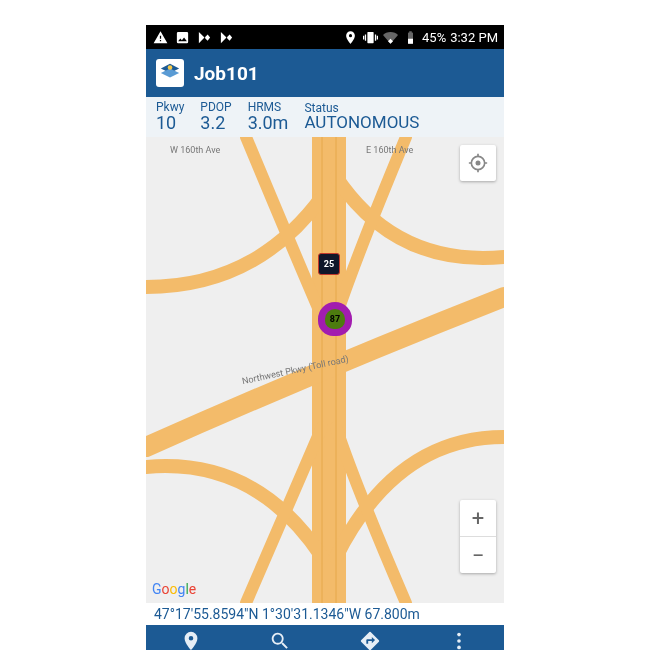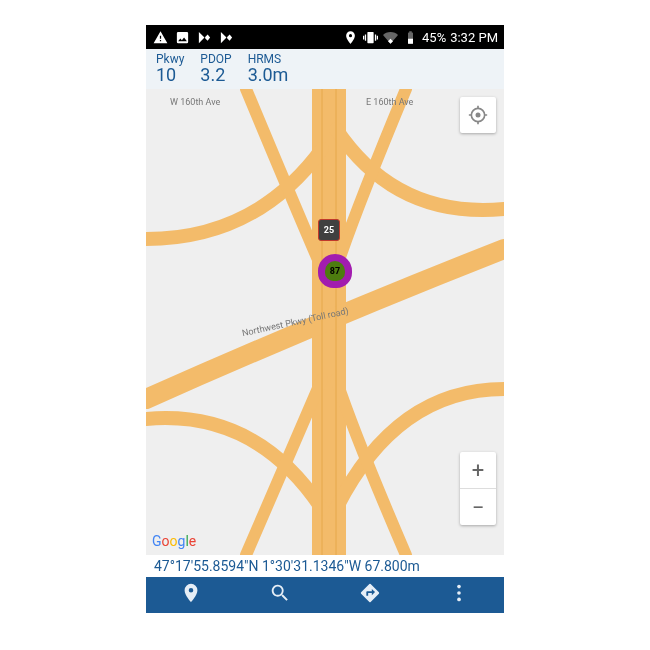--- a/index.html
+++ b/index.html
@@ -85,33 +85,47 @@
           <svg viewBox="0 0 24 24">
             <path fill-opacity=".4" d="M15 4h-1V2h-4v2H9a1 1 0 0 0-1 1v16a1 1 0 0 0 1 1h6a1 1 0 0 0 1-1V5a1 1 0 0 0-1-1z"></path>
             <path d="M8 14h8v7a1 1 0 0 1-1 1H9a1 1 0 0 1-1-1v-7z"></path>
           </svg>
         </span>
       <span>45%</span>
       <span>3:32 PM</span>
     </div>
   </div>
 
+  <div class="appbar">
+    <div class="appicon">
+      <svg width="22" height="22" viewBox="0 0 24 24">
+          <path fill="#1c5a94" d="M12 2l10 5-10 5L2 7l10-5z"></path>
+          <path fill="#5a9bd4" d="M2 12l10 5 10-5-10-5-10 5z"></path>
+          <circle cx="12" cy="6" r="2.5" fill="#f7c948"></circle>
+        </svg>
+    </div>
+    <div class="apptitle">Job101</div>
+  </div>
 
   <div class="stats">
     <div class="stat">
       <span class="stat-h">Pkwy</span>
       <span class="stat-v">10</span>
     </div>
     <div class="stat">
       <span class="stat-h">PDOP</span>
       <span class="stat-v">3.2</span>
     </div>
     <div class="stat">
       <span class="stat-h">HRMS</span>
       <span class="stat-v">3.0m</span>
+    </div>
+    <div class="stat status">
+      <span class="stat-h">Status</span>
+      <span class="stat-v">AUTONOMOUS</span>
     </div>
   </div>
 
   <div class="map">
 
     <svg width="100%" height="100%" viewBox="0 0 358 466" style="position:absolute;inset:0">
       <g fill="none" stroke="#f3bb6a" stroke-width="20" stroke-linecap="round">
 
         <path d="M176 0 L176 466"></path>
         <path d="M190 0 L190 466"></path>
@@ -130,21 +144,21 @@
       <g fill="none" stroke="#e6a84a" stroke-width="1">
         <path d="M176 0 L176 466"></path>
           <path d="M190 0 L190 466"></path>
       </g>
     </svg>
 
     <div class="road-label" style="left:24px;top:8px">W 160th Ave</div>
     <div class="road-label" style="left:220px;top:8px">E 160th Ave</div>
     <div class="road-label" style="left:95px;top:228px;transform:rotate(-12deg)">Northwest Pkwy (Toll road)</div>
 
-    <div class="shield" style="left:172px;top:130px;background:#404040;color:#fff;border:1px solid #c0392b">
+    <div class="shield" style="left:172px;top:116px;background:#0f172a;color:#fff;border:1px solid #c0392b">
         <span>25</span>
       </div>
     <div class="shield" style="left:172px;top:165px;background:#4d7c0f;color:#000;border:7px solid #a21caf;border-radius:50% 50% 45% 45%">
         <span>87</span>
       </div>
 
     <div class="mylocbtn">
       <svg width="20" height="20" viewBox="0 0 24 24" fill="#888">
           <circle cx="12" cy="12" r="3"></circle>
           <circle cx="12" cy="12" r="8" fill="none" stroke="#888" stroke-width="2"></circle>

